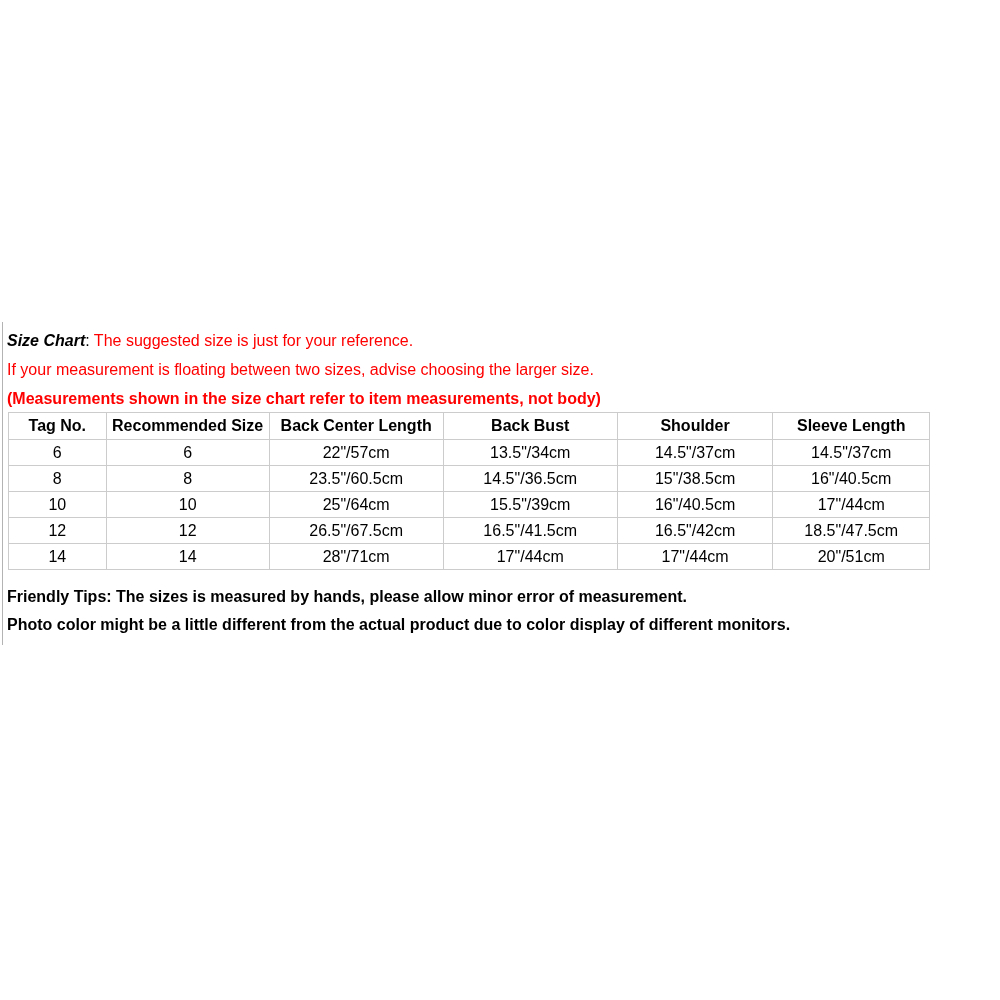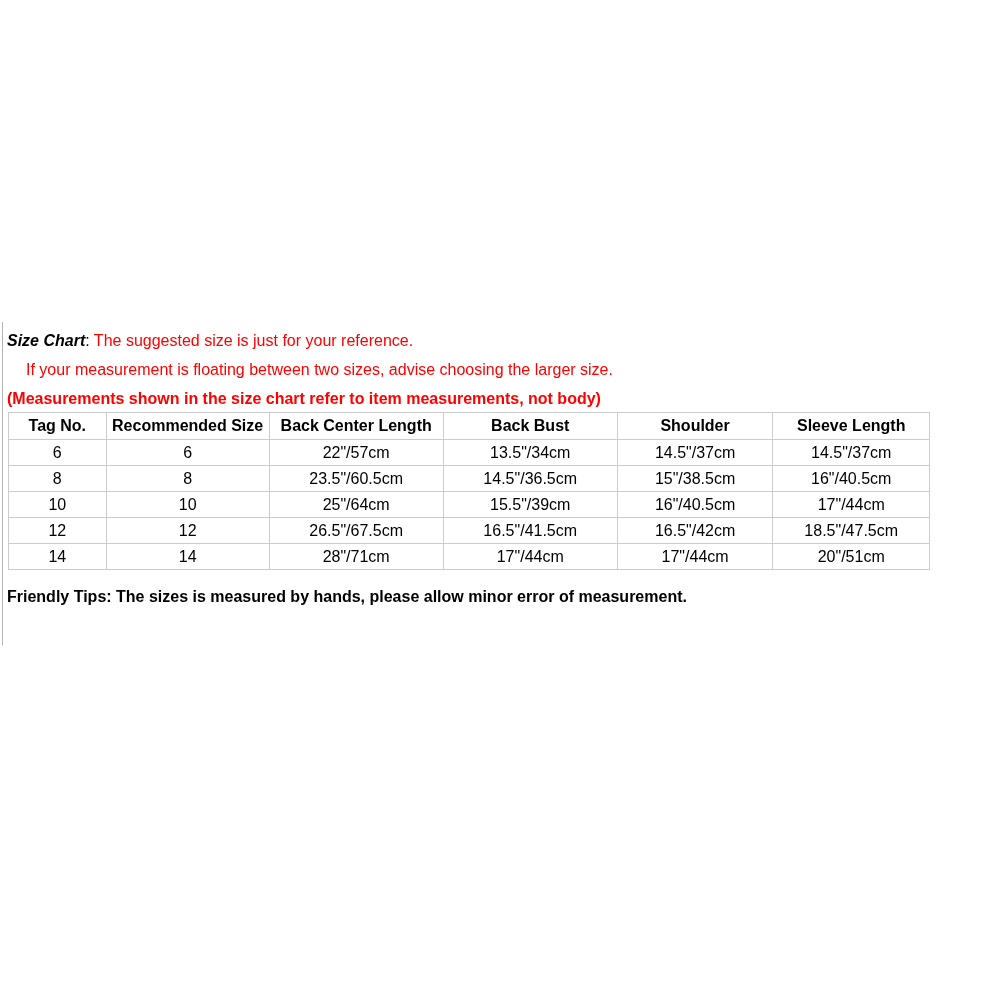--- a/index.html
+++ b/index.html
@@ -57,21 +57,21 @@
 </style>
 </head>
 <body>
 
 <div class="edge-line"></div>
 
 <div class="content">
 
   <div class="intro">
     <p><span class="lbl">Size Chart</span><span class="sep">: </span><span class="red">The suggested size is just for your reference.</span></p>
-    <p class="red" style="color:var(--red);margin-left:19px;">If your measurement is floating between two sizes, advise choosing the larger size.</p>
+    <p class="red" style="color:var(--red);">If your measurement is floating between two sizes, advise choosing the larger size.</p>
     <p class="warn">(Measurements shown in the size chart refer to item measurements, not body)</p>
   </div>
 
   <table class="size-chart">
     <colgroup>
       <col style="width:10.6%">
       <col style="width:17.7%">
       <col style="width:18.9%">
       <col style="width:18.9%">
       <col style="width:16.9%">
@@ -126,15 +126,16 @@
         <td>28"/71cm</td>
         <td>17"/44cm</td>
         <td>17"/44cm</td>
         <td>20"/51cm</td>
       </tr>
     </tbody>
   </table>
 
   <div class="tips">
     <p>Friendly Tips: The sizes is measured by hands, please allow minor error of measurement.</p>
+    <p>Photo color might be a little different from the actual product due to color display of different monitors.</p>
   </div>
 
 </div>
 
 </body></html>

